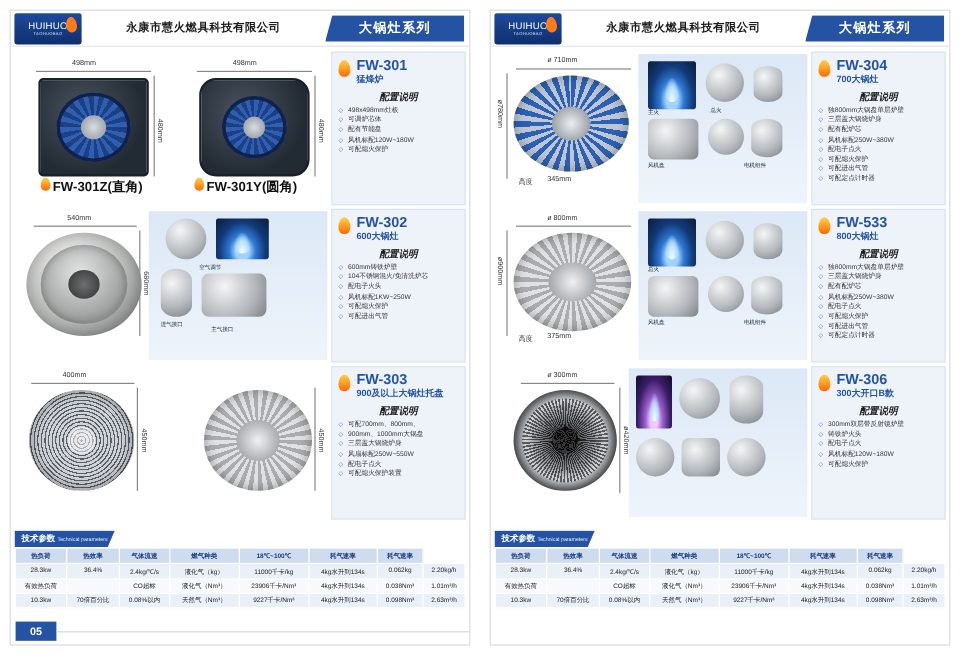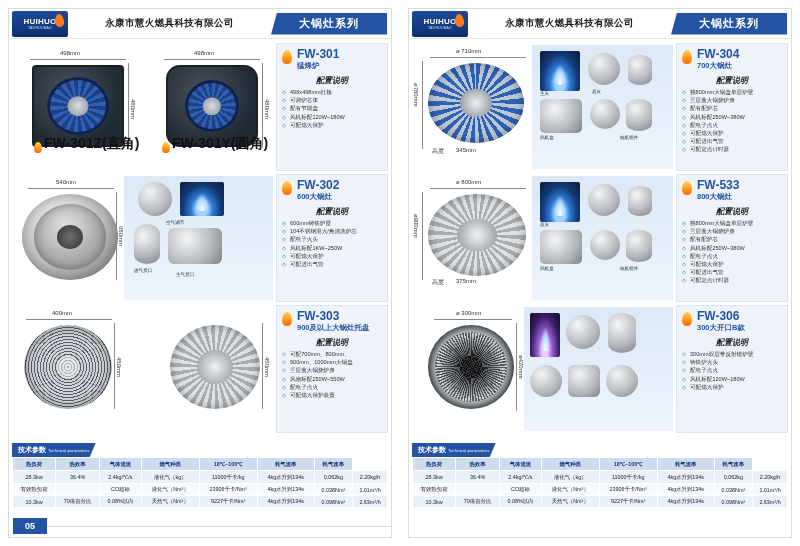--- a/index.html
+++ b/index.html
@@ -33,21 +33,21 @@
     border-radius: 2px;
     display: flex; flex-direction: column; align-items: center; justify-content: center;
     color: #fff; position: relative; overflow: hidden;
   }
   .logo .flame {
     position: absolute; right: 4px; top: 3px;
     width: 9px; height: 13px; background: #ff7a18;
     border-radius: 50% 50% 45% 45% / 60% 60% 40% 40%;
     transform: rotate(-8deg);
   }
-  .logo .lt { font-size: 8px; font-weight: bold; letter-spacing: .2px; line-height: 9px; }
+  .logo .lt { font-size: 8px; font-weight: normal; letter-spacing: .2px; line-height: 9px; }
   .logo .ls { font-size: 3.4px; letter-spacing: .3px; line-height: 5px; opacity: .85; }
   .hdr .company {
     flex: 1; text-align: center;
     font-size: 9.5px; font-weight: bold; color: #1b1b1b;
     letter-spacing: .4px;
   }
   .hdr .series {
     width: 116px; height: 22px; margin-right: 4px;
     background: #2453a4;
     color: #fff; font-size: 11px; font-weight: bold;
@@ -99,23 +99,23 @@
     color: #2453a4; font-size: 5px;
   }
   
   .dimlabel {
     position: absolute; font-size: 6px; color: #333;
   }
   .dimline {
     position: absolute; background: #888;
   }
   .caption {
-    position: absolute; bottom: 18px;
-    font-size: 14px; font-weight: bold; color: #111;
-    display: flex; align-items: flex-end; gap: 2px;
+    position: absolute; bottom: 8px;
+    font-size: 11px; font-weight: bold; color: #111;
+    display: flex; align-items: flex-start; gap: 2px;
     white-space: nowrap;
   }
   .caption .fl {
     width: 8px; height: 11px;
     background: linear-gradient(180deg,#ffd24a,#ff6a00);
     border-radius: 50% 50% 45% 45% / 62% 62% 38% 38%;
     display: inline-block;
   }
   
   .sq-stove {

